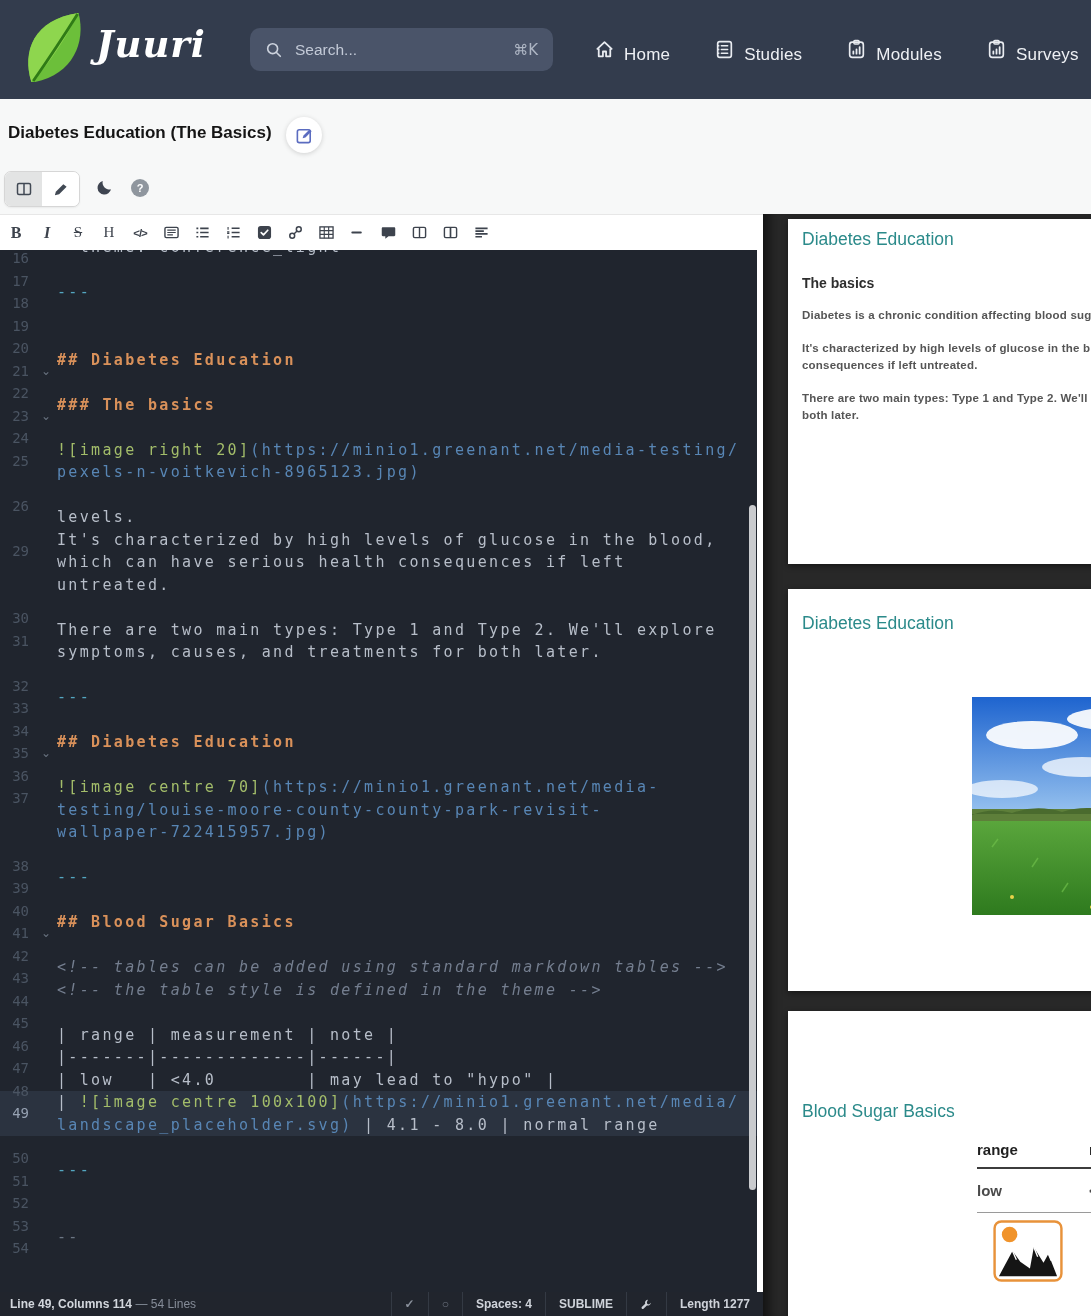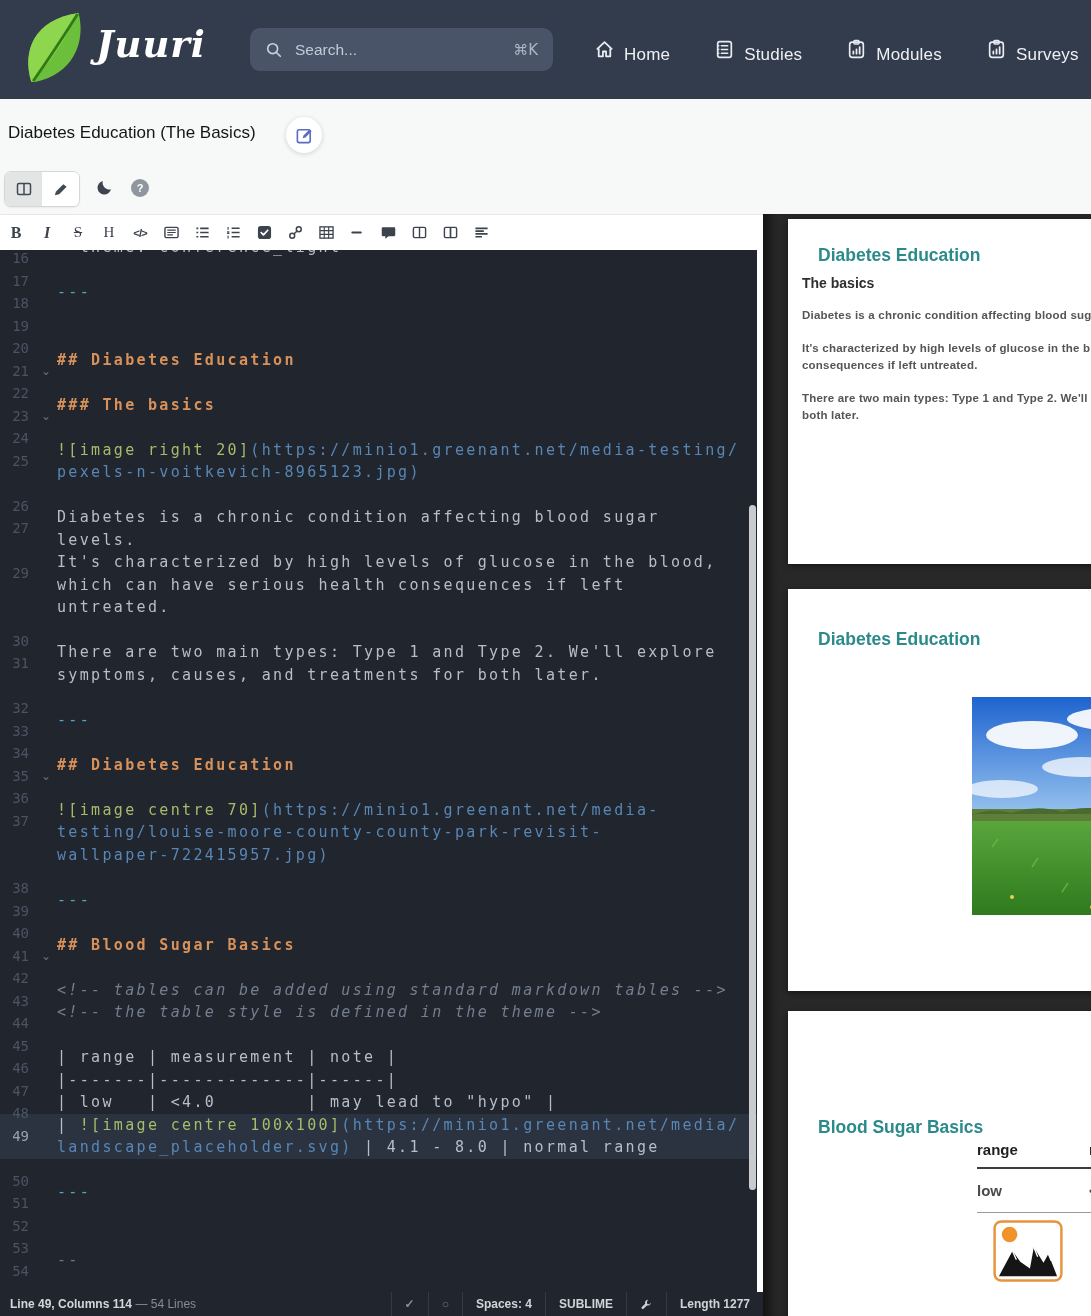--- a/index.html
+++ b/index.html
@@ -16,21 +16,21 @@
   .search-pill input{flex:1;background:transparent;border:none;outline:none;color:#e8ecf3;
                font-size:15.5px;font-family:"Liberation Sans",sans-serif;min-width:0;}
   .search-pill input::placeholder{color:#c3cad7;opacity:1;}
   .search-kbd{color:#aeb6c4;font-size:15px;font-family:"DejaVu Sans",sans-serif;}
   .nav-items{position:absolute;left:594px;top:0;height:99px;display:flex;align-items:center;gap:44px;}
   .nav-item{display:flex;align-items:center;gap:9px;color:#eef0f4;cursor:pointer;white-space:nowrap;}
   .nav-ic{display:flex;color:#e9ecf1;}
   .nav-lb{font-size:17px;font-weight:500;letter-spacing:.2px;margin-top:10px;}
   
   .titleband{position:absolute;left:0;top:99px;width:100%;height:115px;background:#f7f8f8;}
-  .page-title{position:absolute;left:8px;top:24px;margin:0;font-size:17px;font-weight:normal;color:#151515;}
+  .page-title{position:absolute;left:8px;top:24px;margin:0;font-size:17px;font-weight:bold;color:#151515;}
   .edit-btn{position:absolute;left:286px;top:18px;width:36px;height:36px;border-radius:50%;background:#fff;
             border:none;box-shadow:0 1px 5px rgba(0,0,0,.16);display:flex;align-items:center;
             justify-content:center;color:#5b6cc0;cursor:pointer;}
   .seg{position:absolute;left:4px;top:72px;display:flex;border:1px solid #d6d6d6;border-radius:7px;
        overflow:hidden;background:#fff;box-shadow:0 1px 2px rgba(0,0,0,.06);}
   .seg button{width:37px;height:34px;border:none;background:#fff;display:flex;align-items:center;
        justify-content:center;color:#414954;cursor:pointer;}
   .seg button.active{background:#e3e4e4;}
   .moon-btn{position:absolute;left:90px;top:77px;border:none;background:transparent;color:#3e4450;
        display:flex;cursor:pointer;}
@@ -71,21 +71,21 @@
   .sb-left{padding-left:10px;flex:1;white-space:nowrap;}
   .sb-pos{color:#d3d7dd;font-weight:bold;} .sb-dim{color:#868d99;}
   .sb-chip{height:100%;display:flex;align-items:center;padding:0 13px;border-left:1px solid #343a44;
        color:#cfd3da;font-weight:bold;white-space:nowrap;}
   .sb-ic{color:#8a919c;font-size:12px;} .sb-circ{color:#6f7682;}
   
   .preview{position:absolute;left:763px;top:214px;right:0;bottom:0;background:#282828;overflow:hidden;
        box-shadow:inset 14px 0 12px -8px rgba(0,0,0,.55);}
   .slide{width:1200px;margin-left:25px;background:#fff;position:relative;
        box-shadow:0 2px 6px rgba(0,0,0,.45);}
-  .slide-h2{position:absolute;left:14px;margin:16px;font-size:17.5px;font-weight:bold;color:#2b8a8a;}
+  .slide-h2{position:absolute;left:14px;margin:0;font-size:17.5px;font-weight:normal;color:#2b8a8a;}
   #slide1{margin-top:5px;height:345px;} #slide1 .slide-h2{top:10px;}
   .slide-h3{position:absolute;left:14px;top:56px;margin:0;font-size:14px;font-weight:bold;color:#2e2e2e;}
   #slide1-paras{position:absolute;left:14px;top:88px;}
   .sl-p{margin-bottom:16px;}
   .sl-line{font-size:11.5px;font-weight:bold;color:#555;line-height:17px;letter-spacing:.2px;white-space:nowrap;}
   #slide2{margin-top:25px;height:402px;} #slide2 .slide-h2{top:24px;}
   #field-photo{position:absolute;left:184px;top:108px;width:310px;height:218px;}
   #slide3{margin-top:20px;height:500px;} #slide3 .slide-h2{top:90px;}
   .pv-table{position:absolute;left:189px;top:130px;width:430px;}
   .pt-head{display:flex;border-bottom:2px solid #3c3c3c;}
@@ -352,27 +352,20 @@
       </div>
       <div class="ed-row">
         <span class="gut"></span>
         <span class="code"><span class="tk-url">pexels-n-voitkevich-8965123.jpg)</span></span>
       </div>
       <div class="ed-row">
         <span class="gut">
           <span class="num">26</span>
         </span>
         <span class="code"></span>
-      </div>
-      <div class="ed-row">
-        <span class="gut">
-          <span class="num">27</span>
-          <span class="bar"></span>
-        </span>
-        <span class="code"><span class="tk-txt">Diabetes is a chronic condition affecting blood sugar</span></span>
       </div>
       <div class="ed-row">
         <span class="gut"></span>
         <span class="code"><span class="tk-txt">levels.</span></span>
       </div>
       <div class="ed-row">
         <span class="gut">
           <span class="num">29</span>
           <span class="bar"></span>
         </span>

